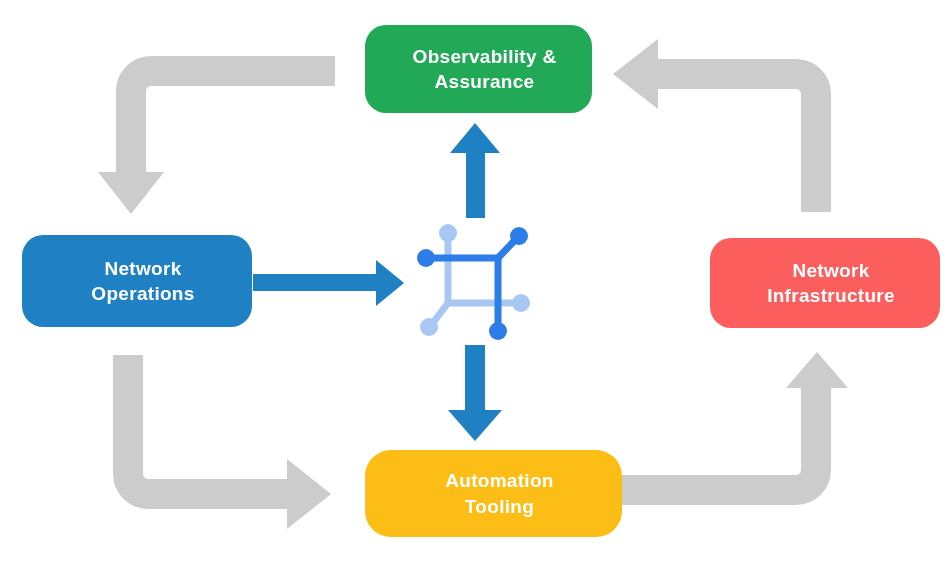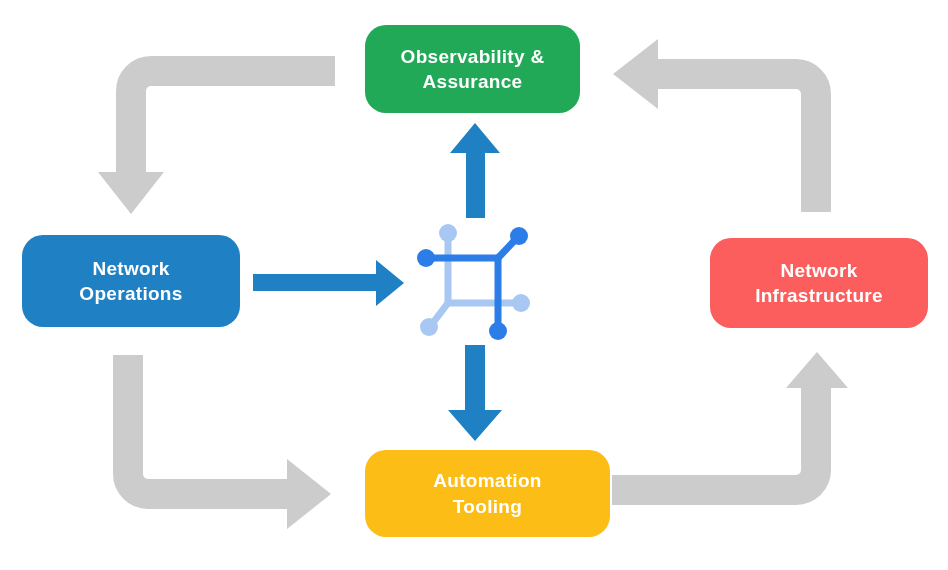--- a/index.html
+++ b/index.html
@@ -4,26 +4,26 @@
 <style>
   html,body{margin:0;padding:0;background:#ffffff;}
   .canvas{
     position:relative;width:948px;height:570px;background:#ffffff;overflow:hidden;
     font-family:"Liberation Sans","DejaVu Sans",sans-serif;
   }
   .arrow-layer{position:absolute;left:0;top:0;width:948px;height:570px;}
   .node{
     position:absolute;border-radius:21px;display:flex;align-items:center;justify-content:center;
     color:#ffffff;font-weight:700;font-size:19px;line-height:1.32;text-align:center;
-    white-space:pre-line;letter-spacing:.3px;
+    white-space:pre-line;letter-spacing:.3px;padding-left:12px;
   }
   .node-green{left:365px;top:25px;width:215px;height:88px;background:#21A957;}
   .node-blue{left:22px;top:235px;width:218px;height:92px;background:#1F81C3;}
   .node-red{left:710px;top:238px;width:218px;height:90px;background:#FC5D5D;}
-  .node-yellow{left:365px;top:450px;width:245px;height:87px;background:#FCBD17;}
+  .node-yellow{left:365px;top:450px;width:245px;height:87px;background:#FCBD17;border-radius:26px;}
   .gray-shaft{fill:none;stroke:#CCCCCC;stroke-width:30;}
   .gray-head{fill:#CCCCCC;}
   .blue-arrow{fill:#1F81C3;}
   .icon-light{stroke:#A9C7F3;stroke-width:7;fill:none;stroke-linecap:round;}
   .icon-light-dot{fill:#A9C7F3;}
   .icon-dark{stroke:#2C7DE8;stroke-width:7;fill:none;stroke-linecap:round;}
   .icon-dark-dot{fill:#2C7DE8;}
 </style>
 </head>
 <body>

